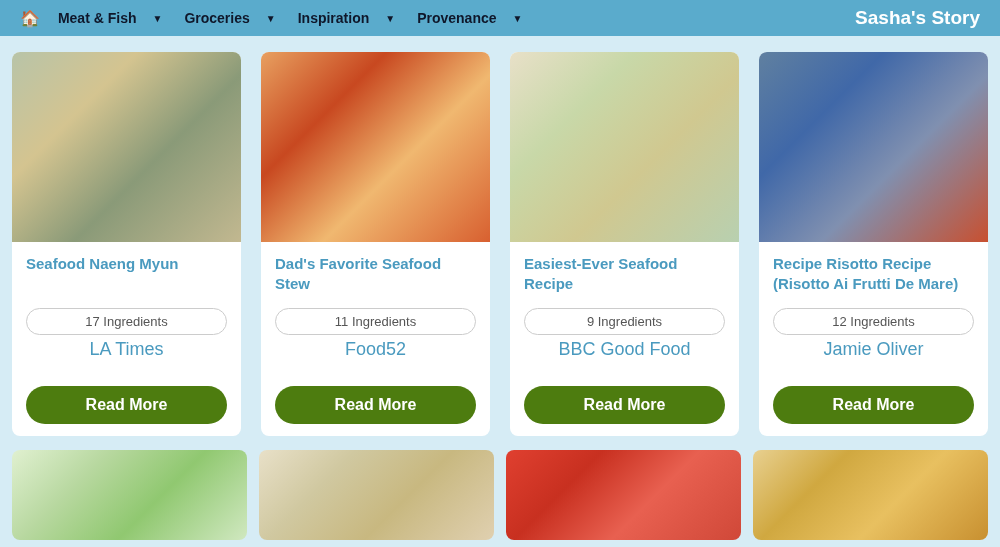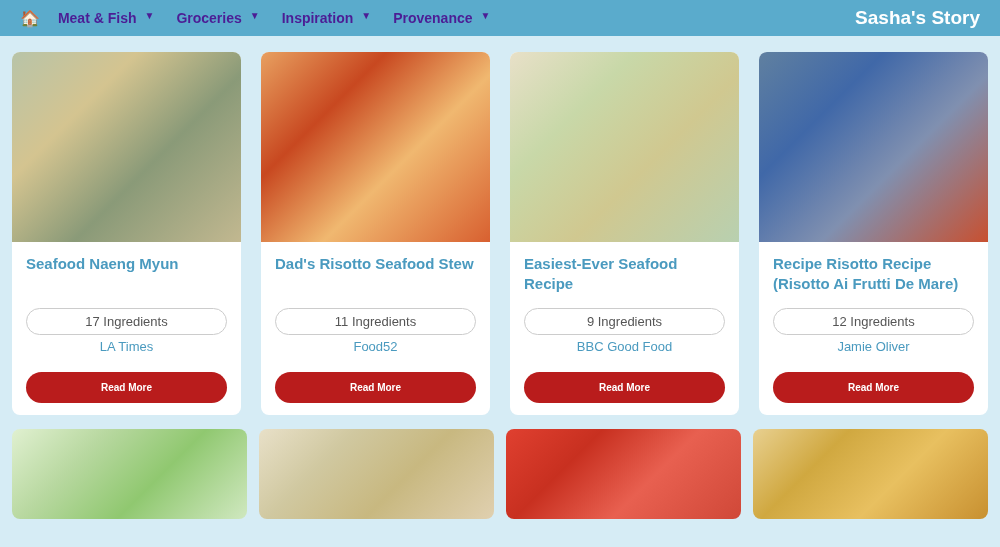--- a/index.html
+++ b/index.html
@@ -13,27 +13,28 @@
       padding: 0 20px;
       height: 36px;
     }
     nav .nav-home {
       color: white;
       font-size: 16px;
       margin-right: 18px;
       cursor: pointer;
     }
     nav .nav-item {
-      color: #4c1d95;
+      color: #0f172a;
       font-size: 14px;
       font-weight: 600;
       margin-right: 22px;
       cursor: pointer;
       display: flex;
-      gap: 8px;
+      align-items: center;
+      gap: 16px;
     }
     nav .nav-item .chevron {
       font-size: 10px;
     }
     nav .nav-sashas {
       margin-left: auto;
       color: white;
       font-size: 19px;
       font-weight: 600;
       cursor: pointer;
@@ -100,33 +101,33 @@
       border-radius: 20px;
       padding: 5px 10px;
       font-size: 13px;
       color: #555;
       text-align: center;
       margin-bottom: 4px;
     }
 
     .source-link {
       color: #4a9abf;
-      font-size: 13px;
+      font-size: 18px;
       text-align: center;
-      margin-bottom: 18px;
+      margin-bottom: 26px;
       cursor: pointer;
     }
 
     .read-more-btn {
-      background: #b91c1c;
+      background: #4d7c0f;
       color: white;
       border: none;
       border-radius: 25px;
       padding: 10px;
-      font-size: 10px;
+      font-size: 16px;
       font-weight: 600;
       cursor: pointer;
       width: 100%;
       margin-top: auto;
     }
 
     .bottom-row {
       display: flex;
       gap: 12px;
     }
@@ -173,21 +174,21 @@
         <div class="card-title">Seafood Naeng Myun</div>
         <div class="ingredients-badge">17 Ingredients</div>
         <div class="source-link">LA Times</div>
         <button class="read-more-btn">Read More</button>
       </div>
     </div>
 
     <div class="card">
       <div class="card-img-placeholder img-2"></div>
       <div class="card-body">
-        <div class="card-title">Dad's Risotto Seafood Stew</div>
+        <div class="card-title">Dad's Favorite Seafood Stew</div>
         <div class="ingredients-badge">11 Ingredients</div>
         <div class="source-link">Food52</div>
         <button class="read-more-btn">Read More</button>
       </div>
     </div>
 
     <div class="card">
       <div class="card-img-placeholder img-3"></div>
       <div class="card-body">
         <div class="card-title">Easiest-Ever Seafood Recipe</div>

